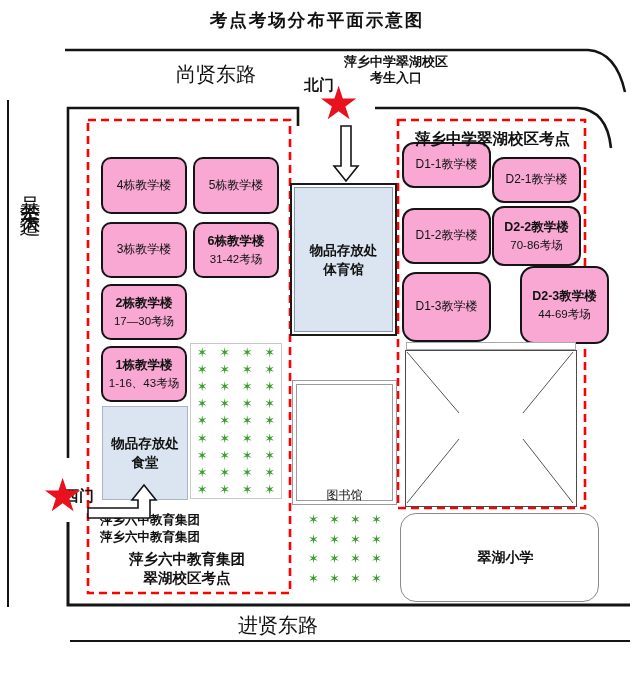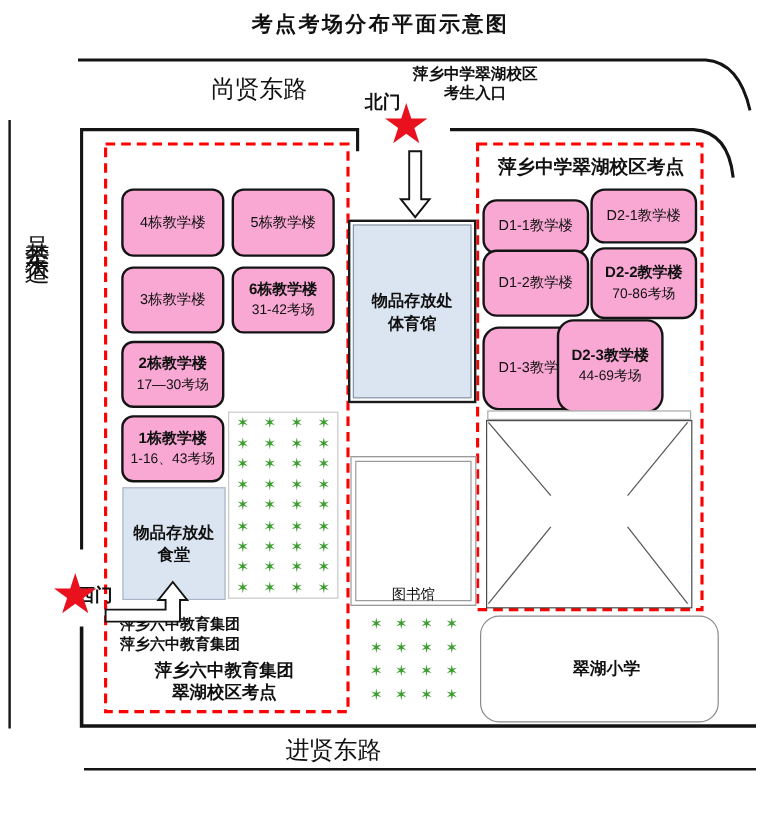--- a/index.html
+++ b/index.html
@@ -148,37 +148,37 @@
     <div class="gym-inner">
       <div>物品存放处</div>
       <div>体育馆</div>
     </div>
   </div>
 
   <div class="library" style="left:292px;top:380px;width:103px;height:123px;">
     <span>图书馆</span>
   </div>
 
-  <div class="bbox" style="left:402px;top:166px;width:85px;height:42px;border-radius:12px;">
+  <div class="bbox" style="left:402px;top:142px;width:85px;height:42px;border-radius:12px;">
     <div class="bname">D1-1教学楼</div>
   </div>
   <div class="bbox" style="left:492px;top:157px;width:85px;height:42px;border-radius:12px;">
     <div class="bname">D2-1教学楼</div>
   </div>
   <div class="bbox" style="left:402px;top:208px;width:85px;height:52px;border-radius:12px;">
     <div class="bname">D1-2教学楼</div>
   </div>
   <div class="bbox" style="left:492px;top:206px;width:85px;height:56px;border-radius:12px;">
     <div class="bname bold">D2-2教学楼</div>
     <div class="brooms">70-86考场</div>
   </div>
   <div class="bbox" style="left:402px;top:272px;width:85px;height:66px;border-radius:14px;">
     <div class="bname">D1-3教学楼</div>
   </div>
-  <div class="bbox" style="left:464px;top:266px;width:85px;height:74px;border-radius:14px;">
+  <div class="bbox" style="left:520px;top:266px;width:85px;height:74px;border-radius:14px;">
     <div class="bname bold">D2-3教学楼</div>
     <div class="brooms">44-69考场</div>
   </div>
 
   <div class="dorm-strip" style="left:406px;top:342px;width:168px;height:6px;"></div>
   <div class="dorm-outer" style="left:405px;top:350px;width:170px;height:155px;"></div>
 
   <div class="primary" style="left:400px;top:513px;width:185px;height:87px;padding-left:12px;">
     <span>翠湖小学</span>
   </div>

